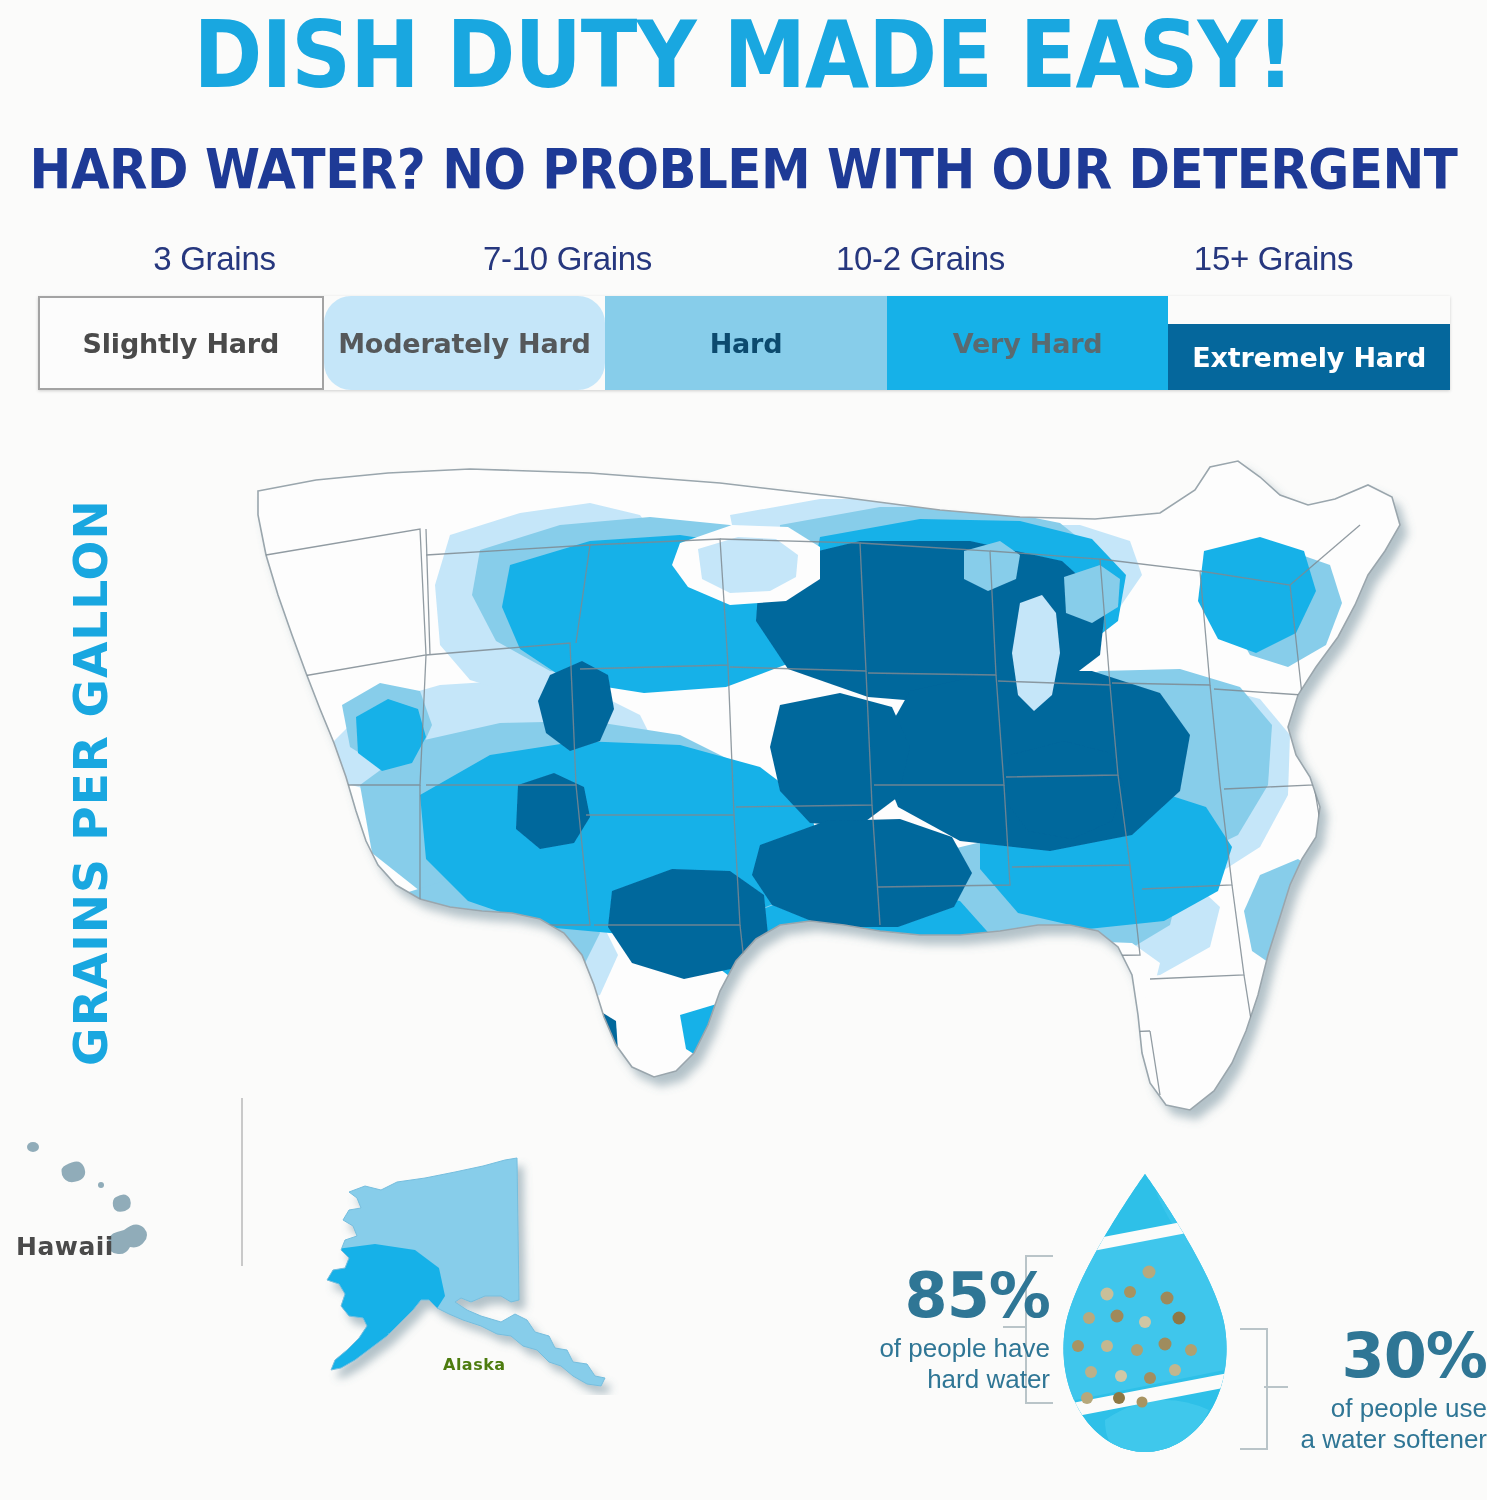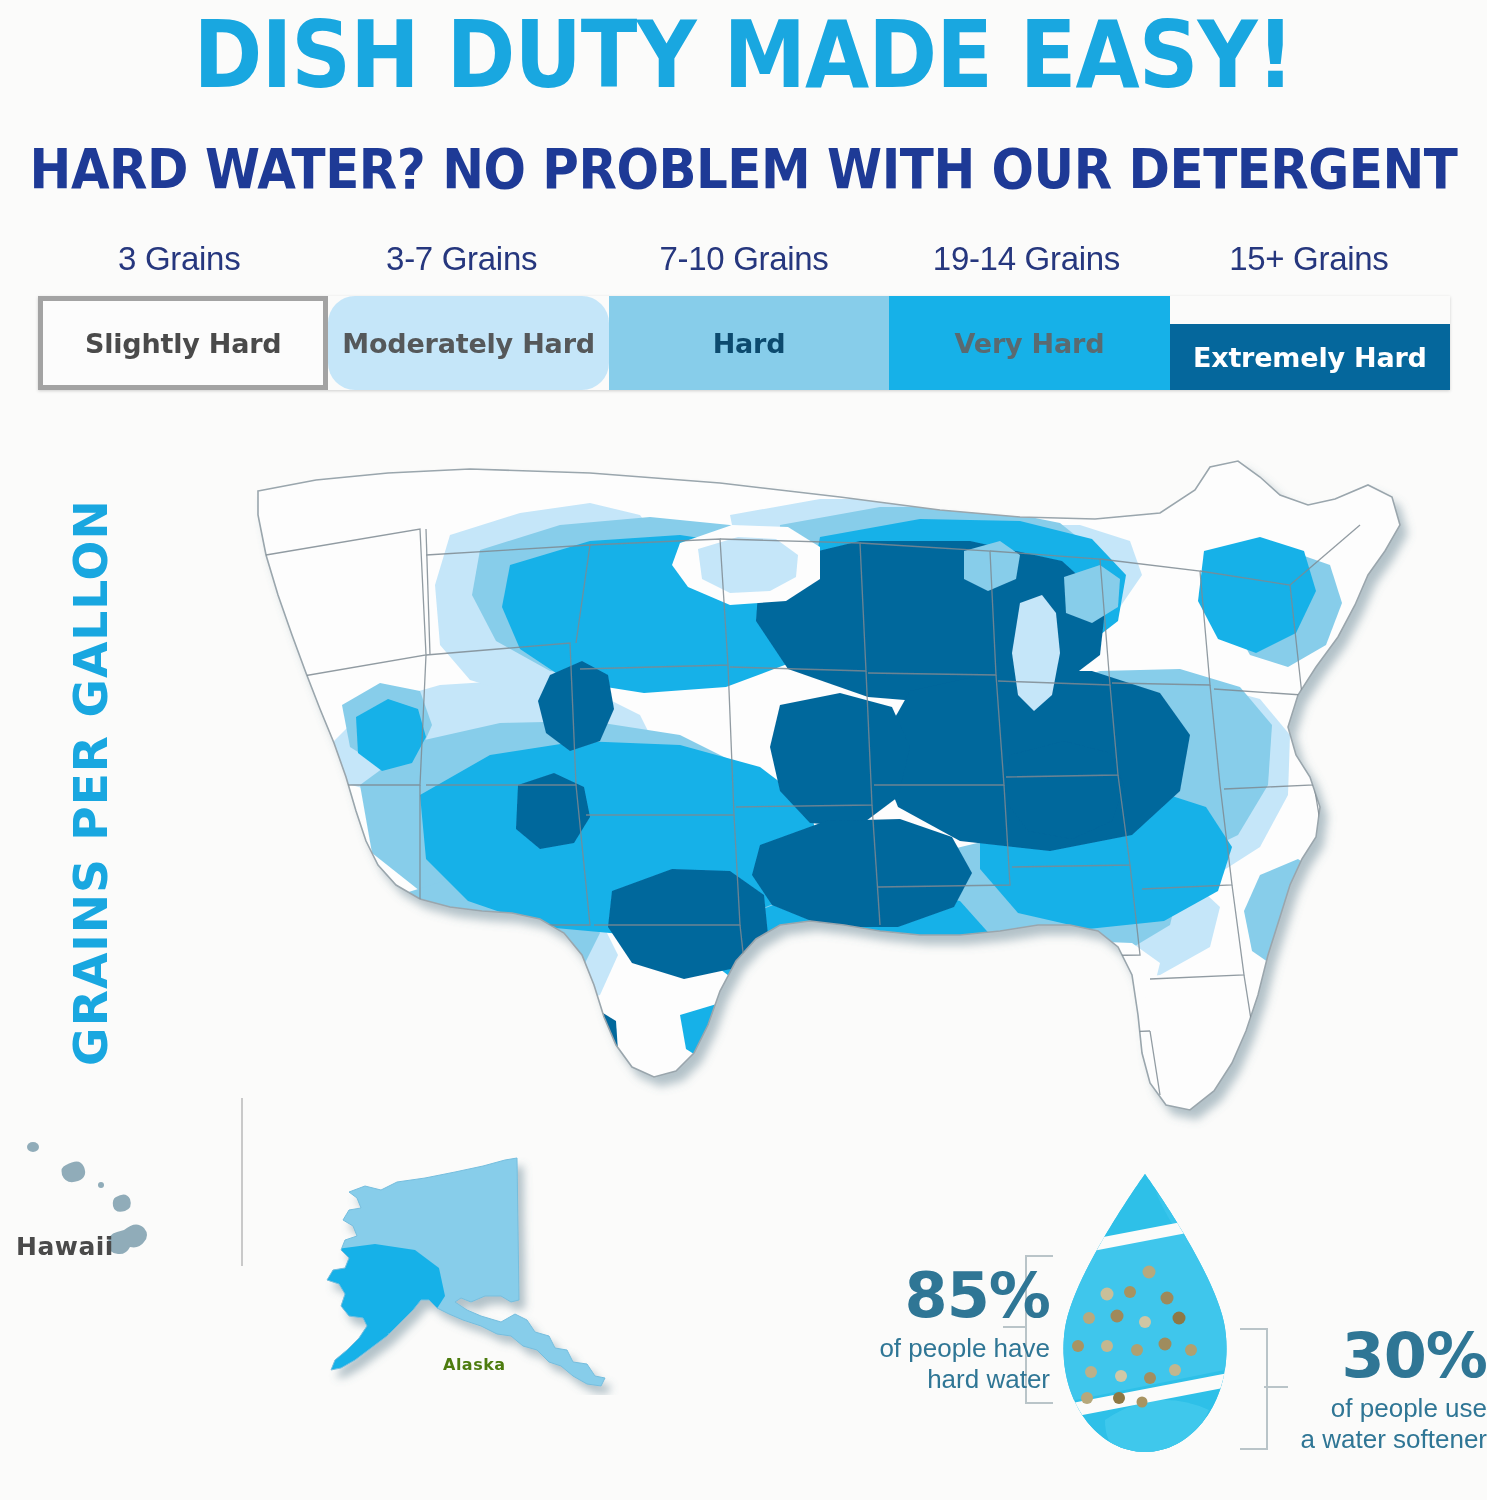--- a/index.html
+++ b/index.html
@@ -48,21 +48,21 @@
   .legend-bar{
     display:flex;width:100%;height:94px;
     box-shadow:0 1px 3px rgba(0,0,0,.18);
   }
   .legend-cell{
     flex:1;display:flex;align-items:center;justify-content:center;
     font-size:27px;font-weight:bold;letter-spacing:-0.2px;
     font-family:"DejaVu Sans", sans-serif;
     position:relative;
   }
-  .legend-cell.c0{background:#fcfcfc;color:#4a4a4a;border:5px solid #a3a3a3;}
+  .legend-cell.c0{background:#fcfcfc;color:#4a4a4a;border:2px solid #a3a3a3;}
   .legend-cell.c1{background:#c5e6f9;color:#55585a;border-radius:27px;}
   .legend-cell.c2{background:#87cdea;color:#0c4a6e;}
   .legend-cell.c3{background:#16b1e8;color:#5a6a70;}
   .legend-cell.c4{background:#05679c;color:#ffffff;margin-top:28px;}
 
   
   .axis-label{
     position:absolute;
     left:-200px;top:755px;
     width:580px;text-align:center;
@@ -132,23 +132,22 @@
 <body>
 
 <div class="sheet">
 
   <div class="title">DISH DUTY MADE EASY!</div>
   <div class="subtitle">HARD WATER? NO PROBLEM WITH OUR DETERGENT</div>
 
   <div class="legend">
     <div class="legend-labels">
       <div class="lab">3 Grains</div>
-      <div class="lab">3-7 Grains</div>
       <div class="lab">7-10 Grains</div>
-      <div class="lab">19-14 Grains</div>
+      <div class="lab">10-2 Grains</div>
       <div class="lab">15+ Grains</div>
     </div>
     <div class="legend-bar">
       <div class="legend-cell c0">Slightly Hard</div>
       <div class="legend-cell c1">Moderately Hard</div>
       <div class="legend-cell c2">Hard</div>
       <div class="legend-cell c3">Very Hard</div>
       <div class="legend-cell c4">Extremely Hard</div>
     </div>
   </div>

